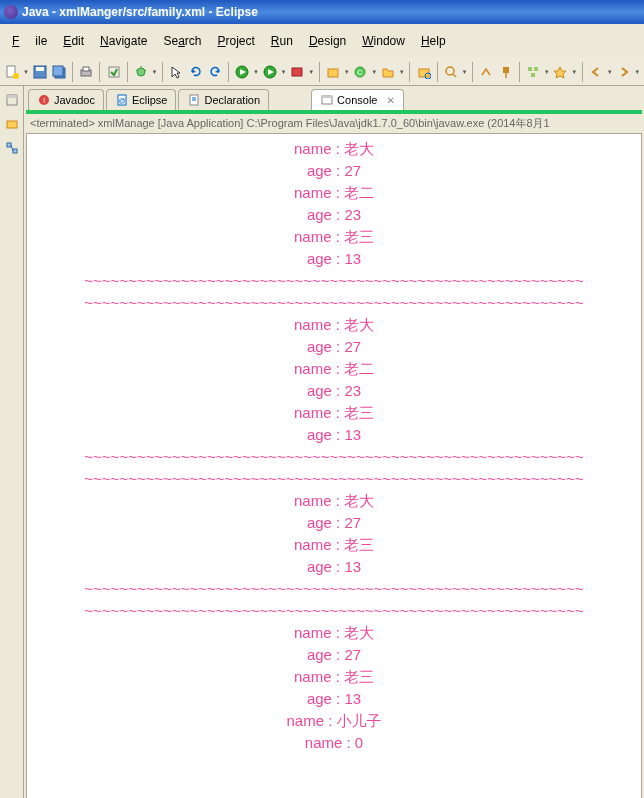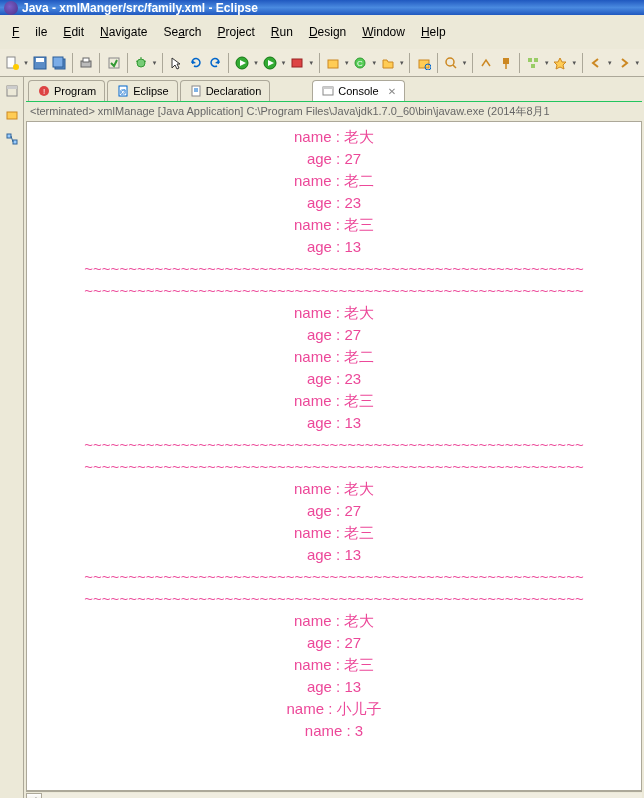--- a/index.html
+++ b/index.html
@@ -1,18 +1,18 @@
 <!DOCTYPE html>
 <html><head>
 <meta charset="utf-8">
 <style>
 * { margin: 0; padding: 0; box-sizing: border-box; font-family: "Microsoft Sans Serif", Tahoma, sans-serif; }
 body { background: #ece9d8; width: 644px; height: 798px; overflow: hidden; font-size: 11px; }
 
-.titlebar { height: 15px; background: linear-gradient(#2058bf, #4a8ae0 50%, #2058bf); color: #fff; display: flex; align-items: center; padding: 0 4px; font-size: 12px; font-weight: bold; }
+.titlebar { height: 24px; background: linear-gradient(#2058bf, #4a8ae0 50%, #2058bf); color: #fff; display: flex; align-items: center; padding: 0 4px; font-size: 12px; font-weight: bold; }
 .titlebar .ticon { width: 14px; height: 14px; background: radial-gradient(circle at 40% 40%, #7a5fc7, #4a2f87); border-radius: 50%; margin-right: 4px; }
 
 .menubar { height: 19px; background: #ece9d8; display: flex; align-items: center; padding: 17px 4px; font-size: 12px; color: #000; }
 .menubar span { padding: 2px 8px; cursor: default; }
 .menubar span u { text-decoration: underline; }
 
 .toolbar { height: 28px; background: #efebdc; border-bottom: 1px solid #aca899; display: flex; align-items: center; padding: 0 3px; gap: 1px; }
 .tb { width: 20px; height: 20px; display: flex; align-items: center; justify-content: center; border: 1px solid transparent; }
 .sep { width: 1px; height: 20px; background: #aca899; margin: 0 3px; }
 .dd { width: 8px; font-size: 7px; color: #555; text-align: center; }
@@ -22,21 +22,21 @@
 .lbar .lb { width: 16px; height: 16px; display: flex; align-items: center; justify-content: center; }
 
 .main { flex: 1; display: flex; flex-direction: column; background: #ece9d8; padding: 2px; }
 
 .tabs { height: 22px; display: flex; align-items: flex-end; padding-left: 2px; font-size: 11px; }
 .tab { padding: 3px 8px; background: #ece9d8; border: 1px solid #aca899; border-bottom: none; border-radius: 4px 4px 0 0; margin-right: 2px; display: flex; align-items: center; gap: 3px; cursor: default; }
 .tab.active { background: #fff; position: relative; z-index: 2; margin-left: 40px; }
 .tab .ti { width: 14px; height: 14px; display: inline-flex; align-items: center; justify-content: center; }
 .tab .x { margin-left: 6px; color: #888; font-size: 10px; }
 
-.status { background: #ece9d8; padding: 2px 4px; font-size: 11px; color: #666; border-top: 1px solid #22c55e; white-space: nowrap; overflow: hidden; }
+.status { background: #ece9d8; padding: 2px 4px; font-size: 11px; color: #666; border-top: 4px solid #22c55e; white-space: nowrap; overflow: hidden; }
 
 .console { flex: 1; background: #fff; border: 1px solid #aca899; padding: 4px 6px; font-family: "Courier New", monospace; font-size: 15px; line-height: 22px; color: #ec4899; overflow: hidden; position: relative; text-align: center; }
 .console .line { white-space: pre; }
 
 .hscroll { height: 16px; background: #ece9d8; border-top: 1px solid #aca899; display: flex; align-items: center; }
 .hscroll .arr { width: 16px; height: 14px; background: linear-gradient(#fff,#dcd8c8); border: 1px solid #aca899; display: flex; align-items: center; justify-content: center; font-size: 8px; color: #555; }
 .hscroll .track { flex: 1; height: 14px; background: #f0ede0; }
 
 svg { display: block; }
 </style>
@@ -244,21 +244,21 @@
 
   <div class="main">
     <div class="tabs">
       <div class="tab">
         <span class="ti">
             <svg width="12" height="12">
               <circle cx="6" cy="6" r="5" fill="#d44"></circle>
               <text x="6" y="9" font-size="8" text-anchor="middle" fill="#fff">!</text>
             </svg>
           </span>
-        <span>Program</span>
+        <span>Javadoc</span>
       </div>
       <div class="tab">
         <span class="ti">
             <svg width="12" height="12">
               <rect x="2" y="1" width="8" height="10" fill="#fff" stroke="#06c"></rect>
               <text x="6" y="9" font-size="7" text-anchor="middle" fill="#06c">@</text>
             </svg>
           </span>
         <span>Eclipse</span>
       </div>
@@ -308,21 +308,21 @@
           <div class="line">age : 27</div>
           <div class="line">name : 老三</div>
           <div class="line">age : 13</div>
           <div class="line">~~~~~~~~~~~~~~~~~~~~~~~~~~~~~~~~~~~~~~~~~~~~~~~~~~~~~~~~~</div>
           <div class="line">~~~~~~~~~~~~~~~~~~~~~~~~~~~~~~~~~~~~~~~~~~~~~~~~~~~~~~~~~</div>
           <div class="line">name : 老大</div>
           <div class="line">age : 27</div>
           <div class="line">name : 老三</div>
           <div class="line">age : 13</div>
           <div class="line">name : 小儿子</div>
-          <div class="line">name : 3</div>
+          <div class="line">name : 0</div>
         </div>
     </div>
     <div class="hscroll">
       <div class="arr">◄</div>
       <div class="track"></div>
     </div>
   </div>
 </div>
 
 </body></html>

